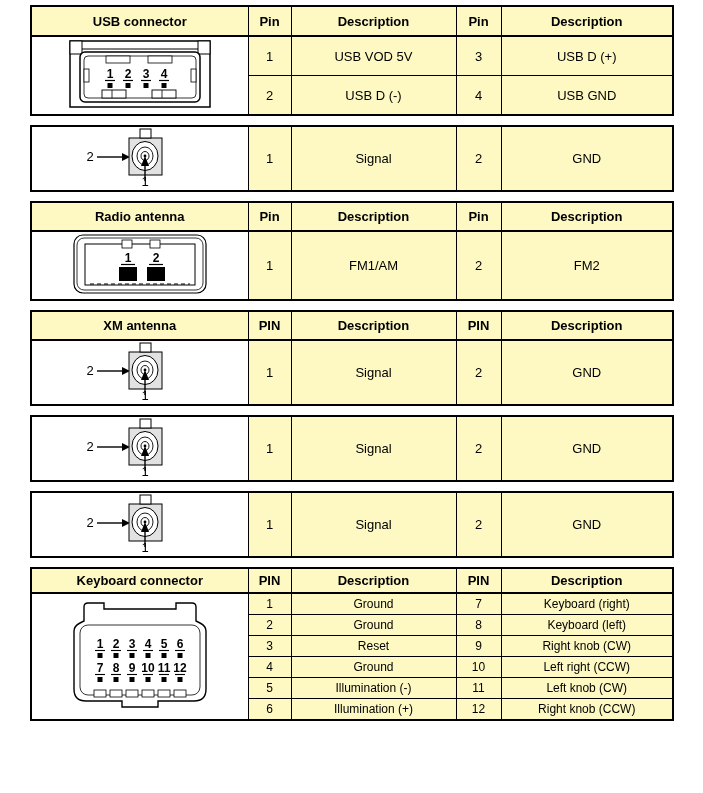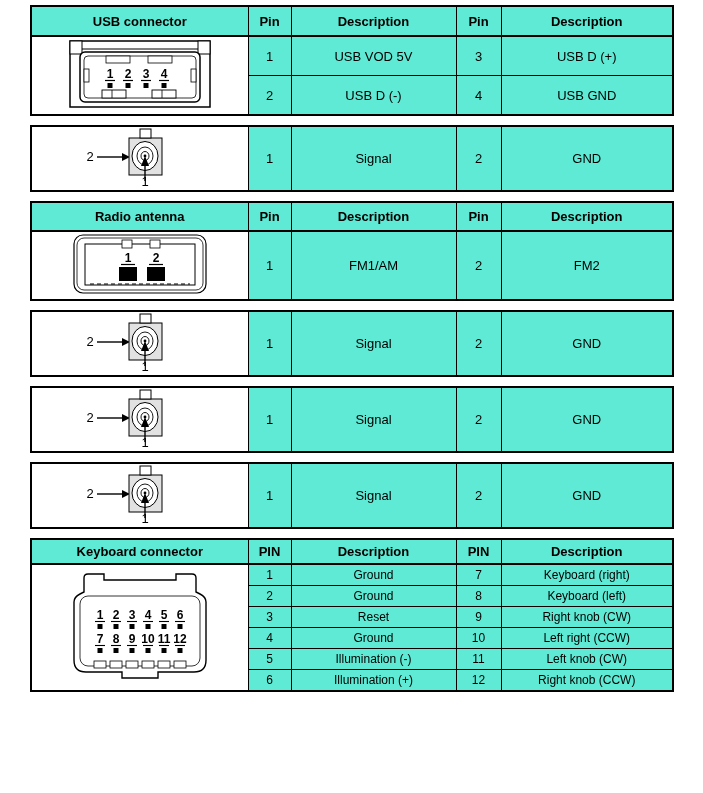--- a/index.html
+++ b/index.html
@@ -1,18 +1,18 @@
 <!DOCTYPE html>
 <html><head>
 <meta charset="utf-8">
 <style>
   html,body{margin:0;padding:0;background:#fff;}
   body{width:703px;height:793px;font-family:"Liberation Sans",sans-serif;color:#000;overflow:hidden;}
   .page{padding-top:5px;}
-  table.pinout{border-collapse:collapse;table-layout:fixed;width:642px;margin:0 16px 9px 30px;border:2px solid #000;background:#5eead4;padding-left:14px;}
+  table.pinout{border-collapse:collapse;table-layout:fixed;width:642px;margin:0 16px 9px 30px;border:2px solid #000;background:#fef9c3;padding-left:14px;}
   table.pinout th,table.pinout td{border:1px solid #000;text-align:center;vertical-align:middle;padding:0;font-size:13px;overflow:hidden;}
   table.pinout tr.head th{font-weight:bold;height:27px;border-bottom:2px solid #000;}
   table.pinout tr.h28 th{height:28px;}
   table.pinout tr.h24 th{height:23px;}
   tr.r38 td{height:38px;}
   tr.r61 td{height:61px;}
   tr.r60 td{height:60px;}
   table.kb td{height:20px;font-size:12px;}
   td.diagram-cell{background:#fff;}
   svg text{font-family:"Liberation Sans",sans-serif;}
@@ -162,20 +162,27 @@
 
   <table class="pinout">
     <colgroup>
         <col style="width:217px">
         <col style="width:43px">
         <col style="width:165px">
         <col style="width:45px">
         <col style="width:172px">
       </colgroup>
     <tbody>
+        <tr class="head">
+      <th>XM antenna</th>
+      <th>PIN</th>
+      <th>Description</th>
+      <th>PIN</th>
+      <th>Description</th>
+    </tr>
     <tr class="r61">
       <td class="diagram-cell">
         <svg width="120" height="60" viewBox="0 0 120 60">
           <text class="coax-num" x="10" y="34" text-anchor="middle">2</text>
           <line x1="17" y1="30" x2="42" y2="30" stroke="#000" stroke-width="1.4"></line>
           <polygon points="42,26 50,30 42,34" fill="#000"></polygon>
           <rect x="49" y="11" width="33" height="37" fill="#e2e2e2" stroke="#000" stroke-width="1"></rect>
           <rect x="60" y="2" width="11" height="9" fill="#fff" stroke="#000" stroke-width="1"></rect>
           <ellipse cx="65" cy="29" rx="13" ry="14.5" fill="#fff" stroke="#000" stroke-width="1"></ellipse>
           <ellipse cx="65" cy="29" rx="8" ry="9" fill="none" stroke="#000" stroke-width="0.9"></ellipse>

